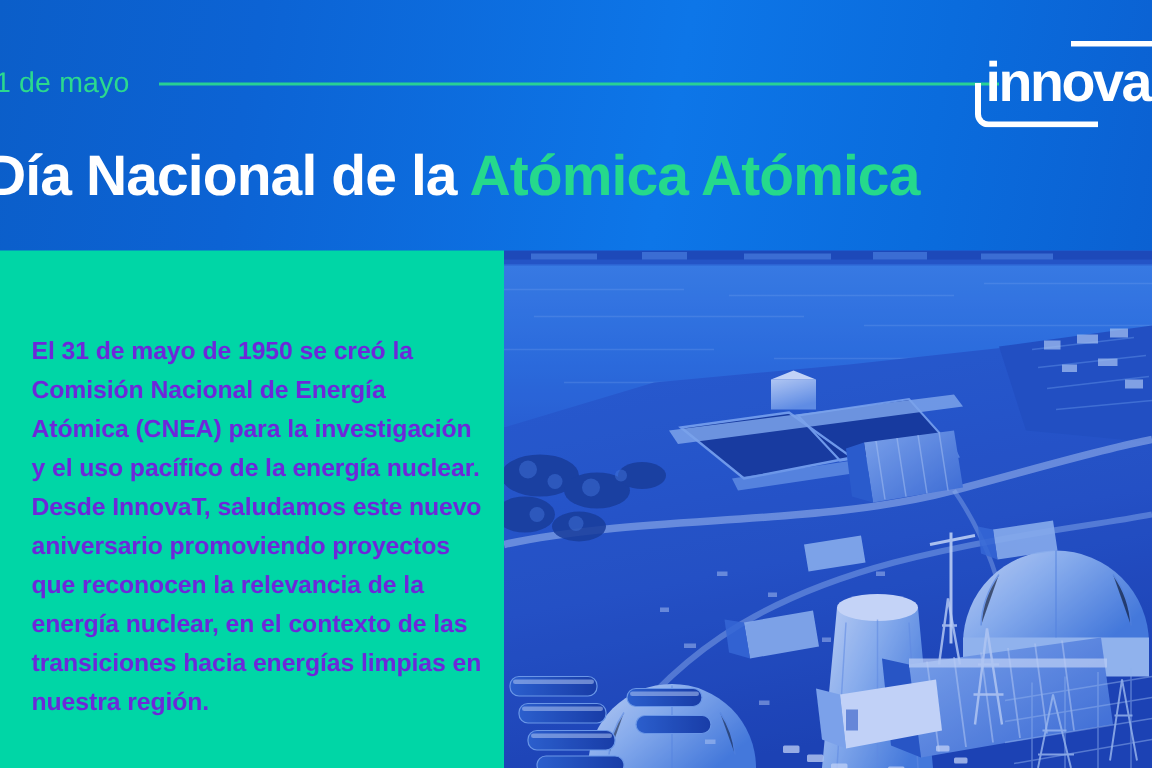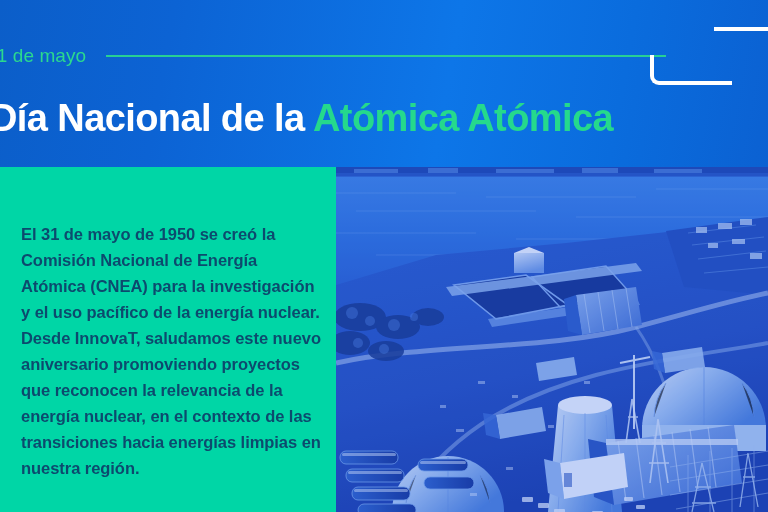--- a/index.html
+++ b/index.html
@@ -57,21 +57,21 @@
   
   .body{
     position:absolute;left:0;top:167px;width:768px;height:345px;
   }
   .green-panel{
     position:absolute;left:0;top:0;width:336px;height:345px;
     background:#00D6A6;
   }
   .paragraph{
     position:absolute;left:21px;top:37px;width:300px;
-    color:#0c4a6e;font-size:16.5px;line-height:26px;font-weight:600;
+    color:#6d28d9;font-size:16.5px;line-height:26px;font-weight:600;
     letter-spacing:-.05px;
   }
 
   
   .photo{
     position:absolute;left:336px;top:0;width:432px;height:345px;
     overflow:hidden;background:#1a52c8;
   }
   .photo svg{display:block;width:432px;height:345px;}
 </style>
@@ -83,20 +83,21 @@
   <div class="header">
 
     <div class="eyebrow-row">
       <span class="eyebrow">31 de mayo</span>
       <span class="rule"></span>
     </div>
 
     <div class="logo">
       <span class="frame-tr"></span>
       <span class="frame-bl"></span>
+      <span class="wordmark">innova</span>
     </div>
 
     <div class="title">
       <span>Día Nacional de la </span><span class="accent">Atómica Atómica</span>
     </div>
   </div>
 
   <div class="body">
 
     <div class="green-panel">

